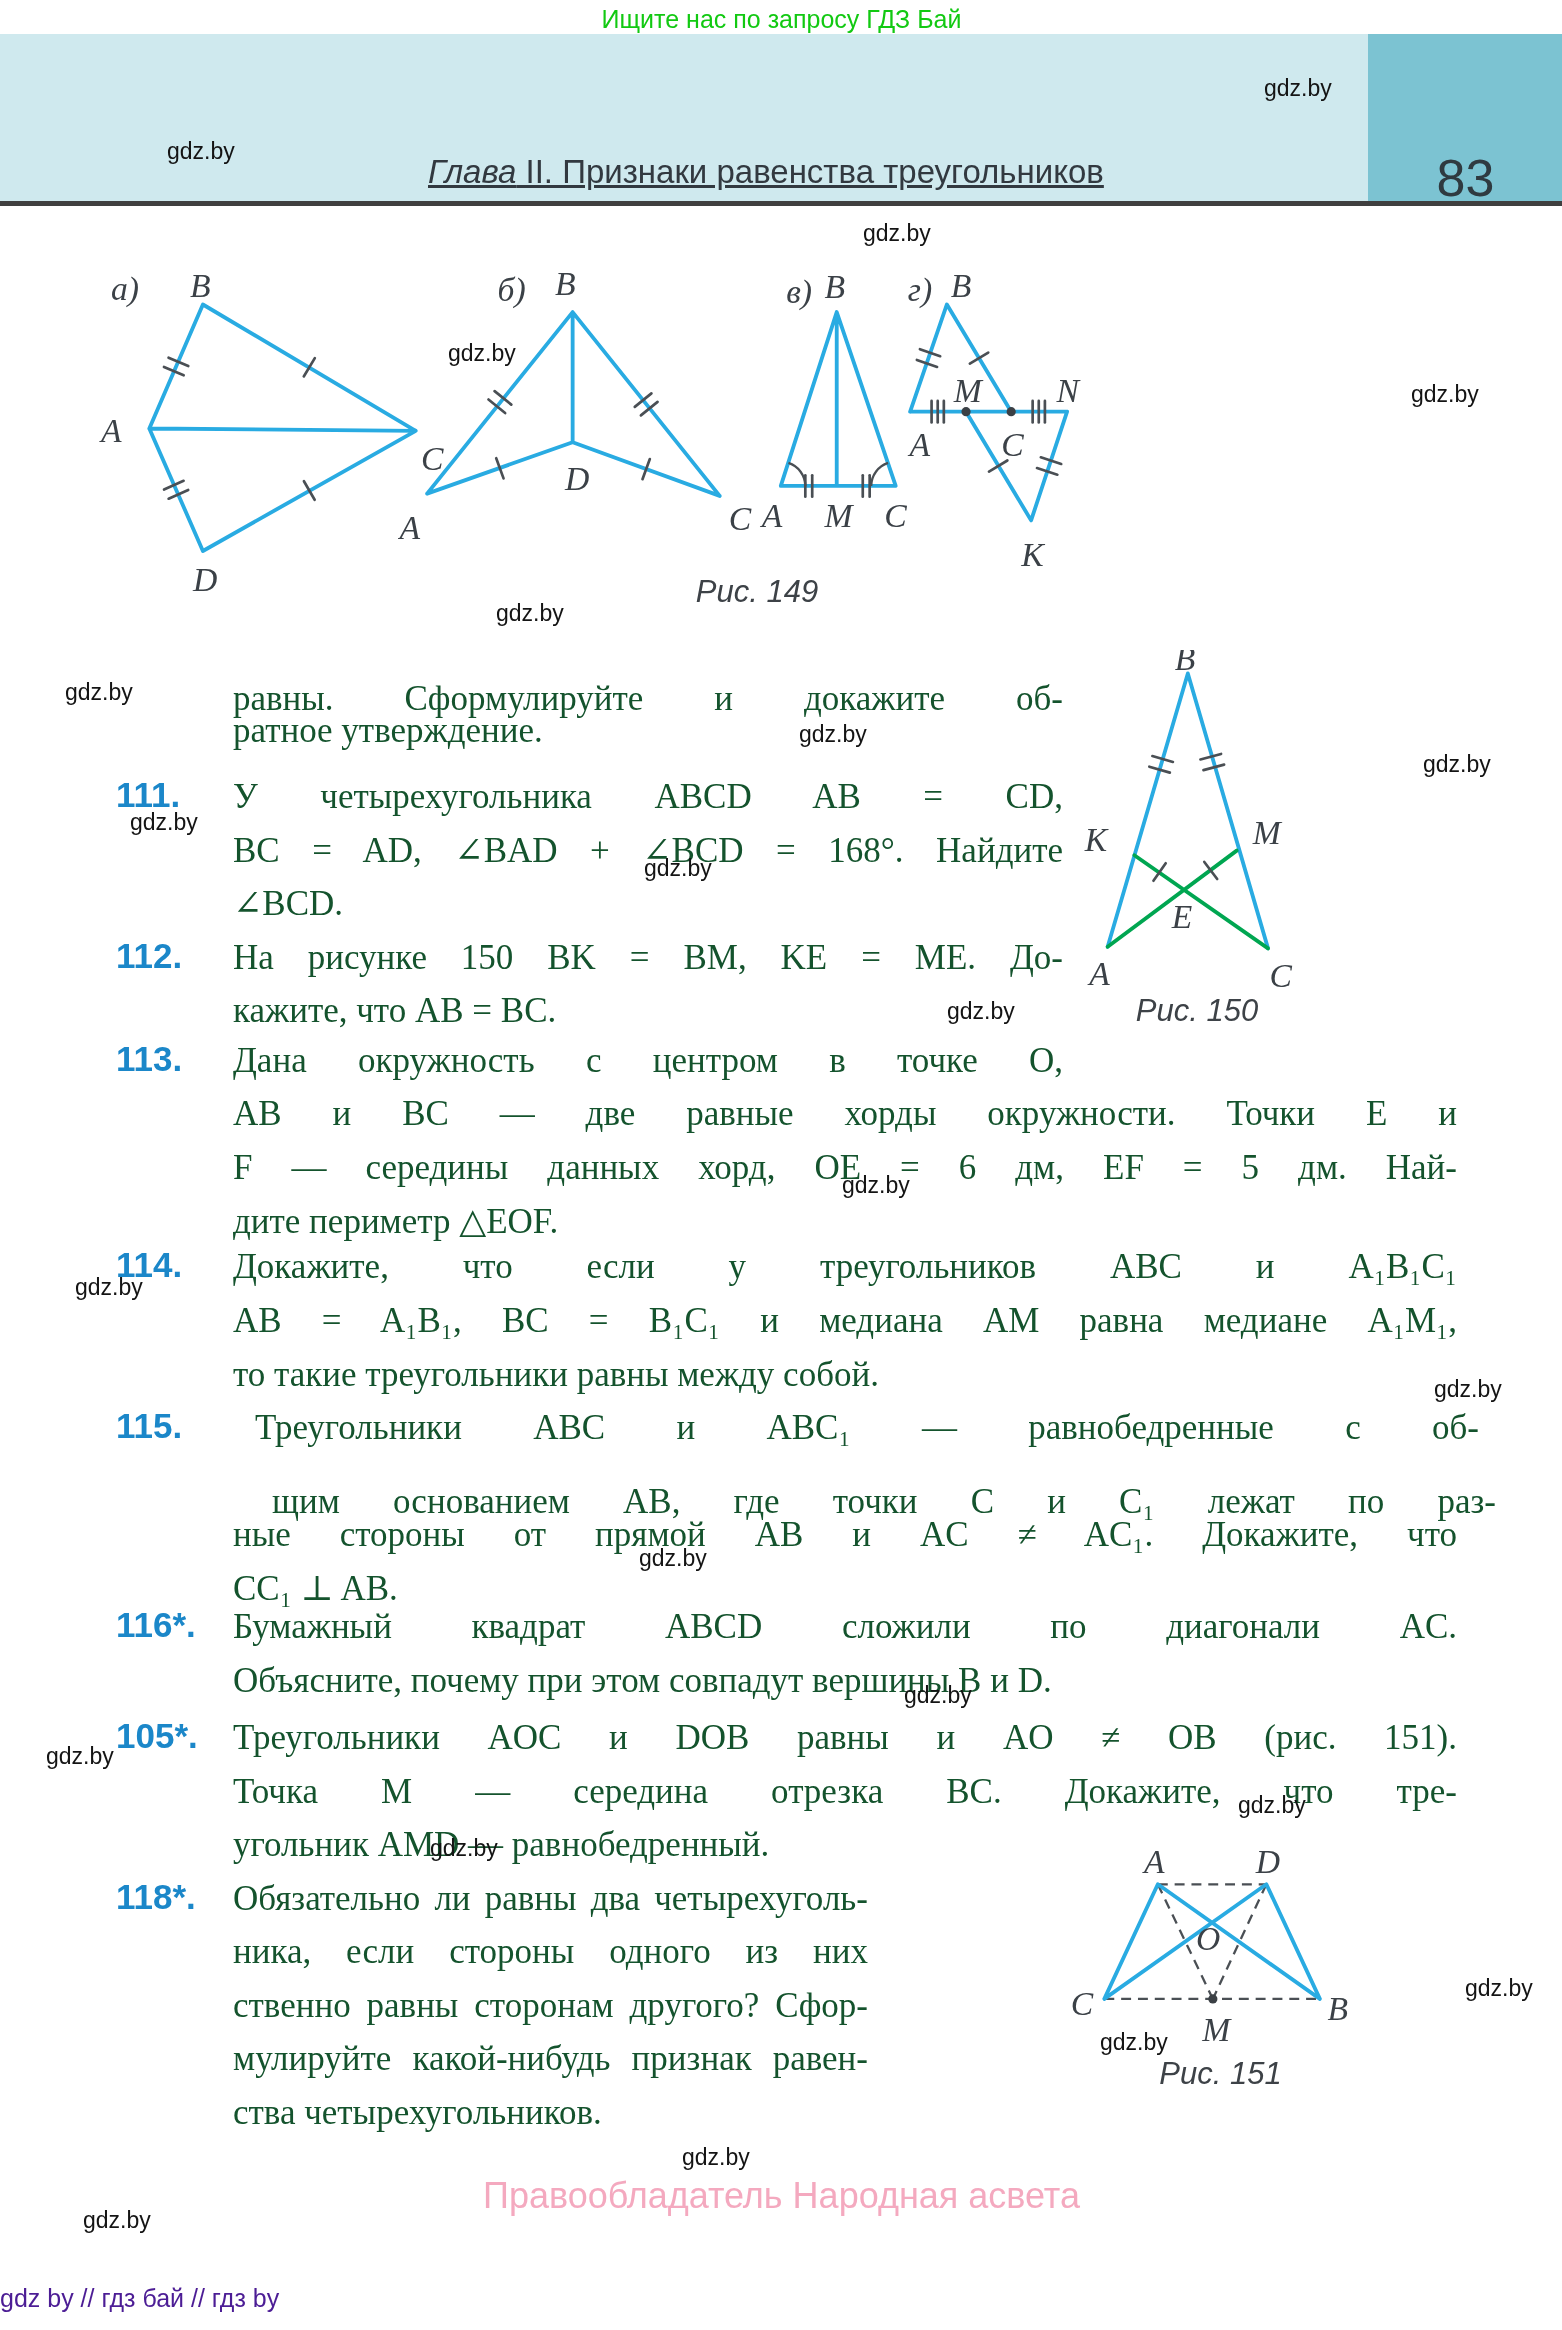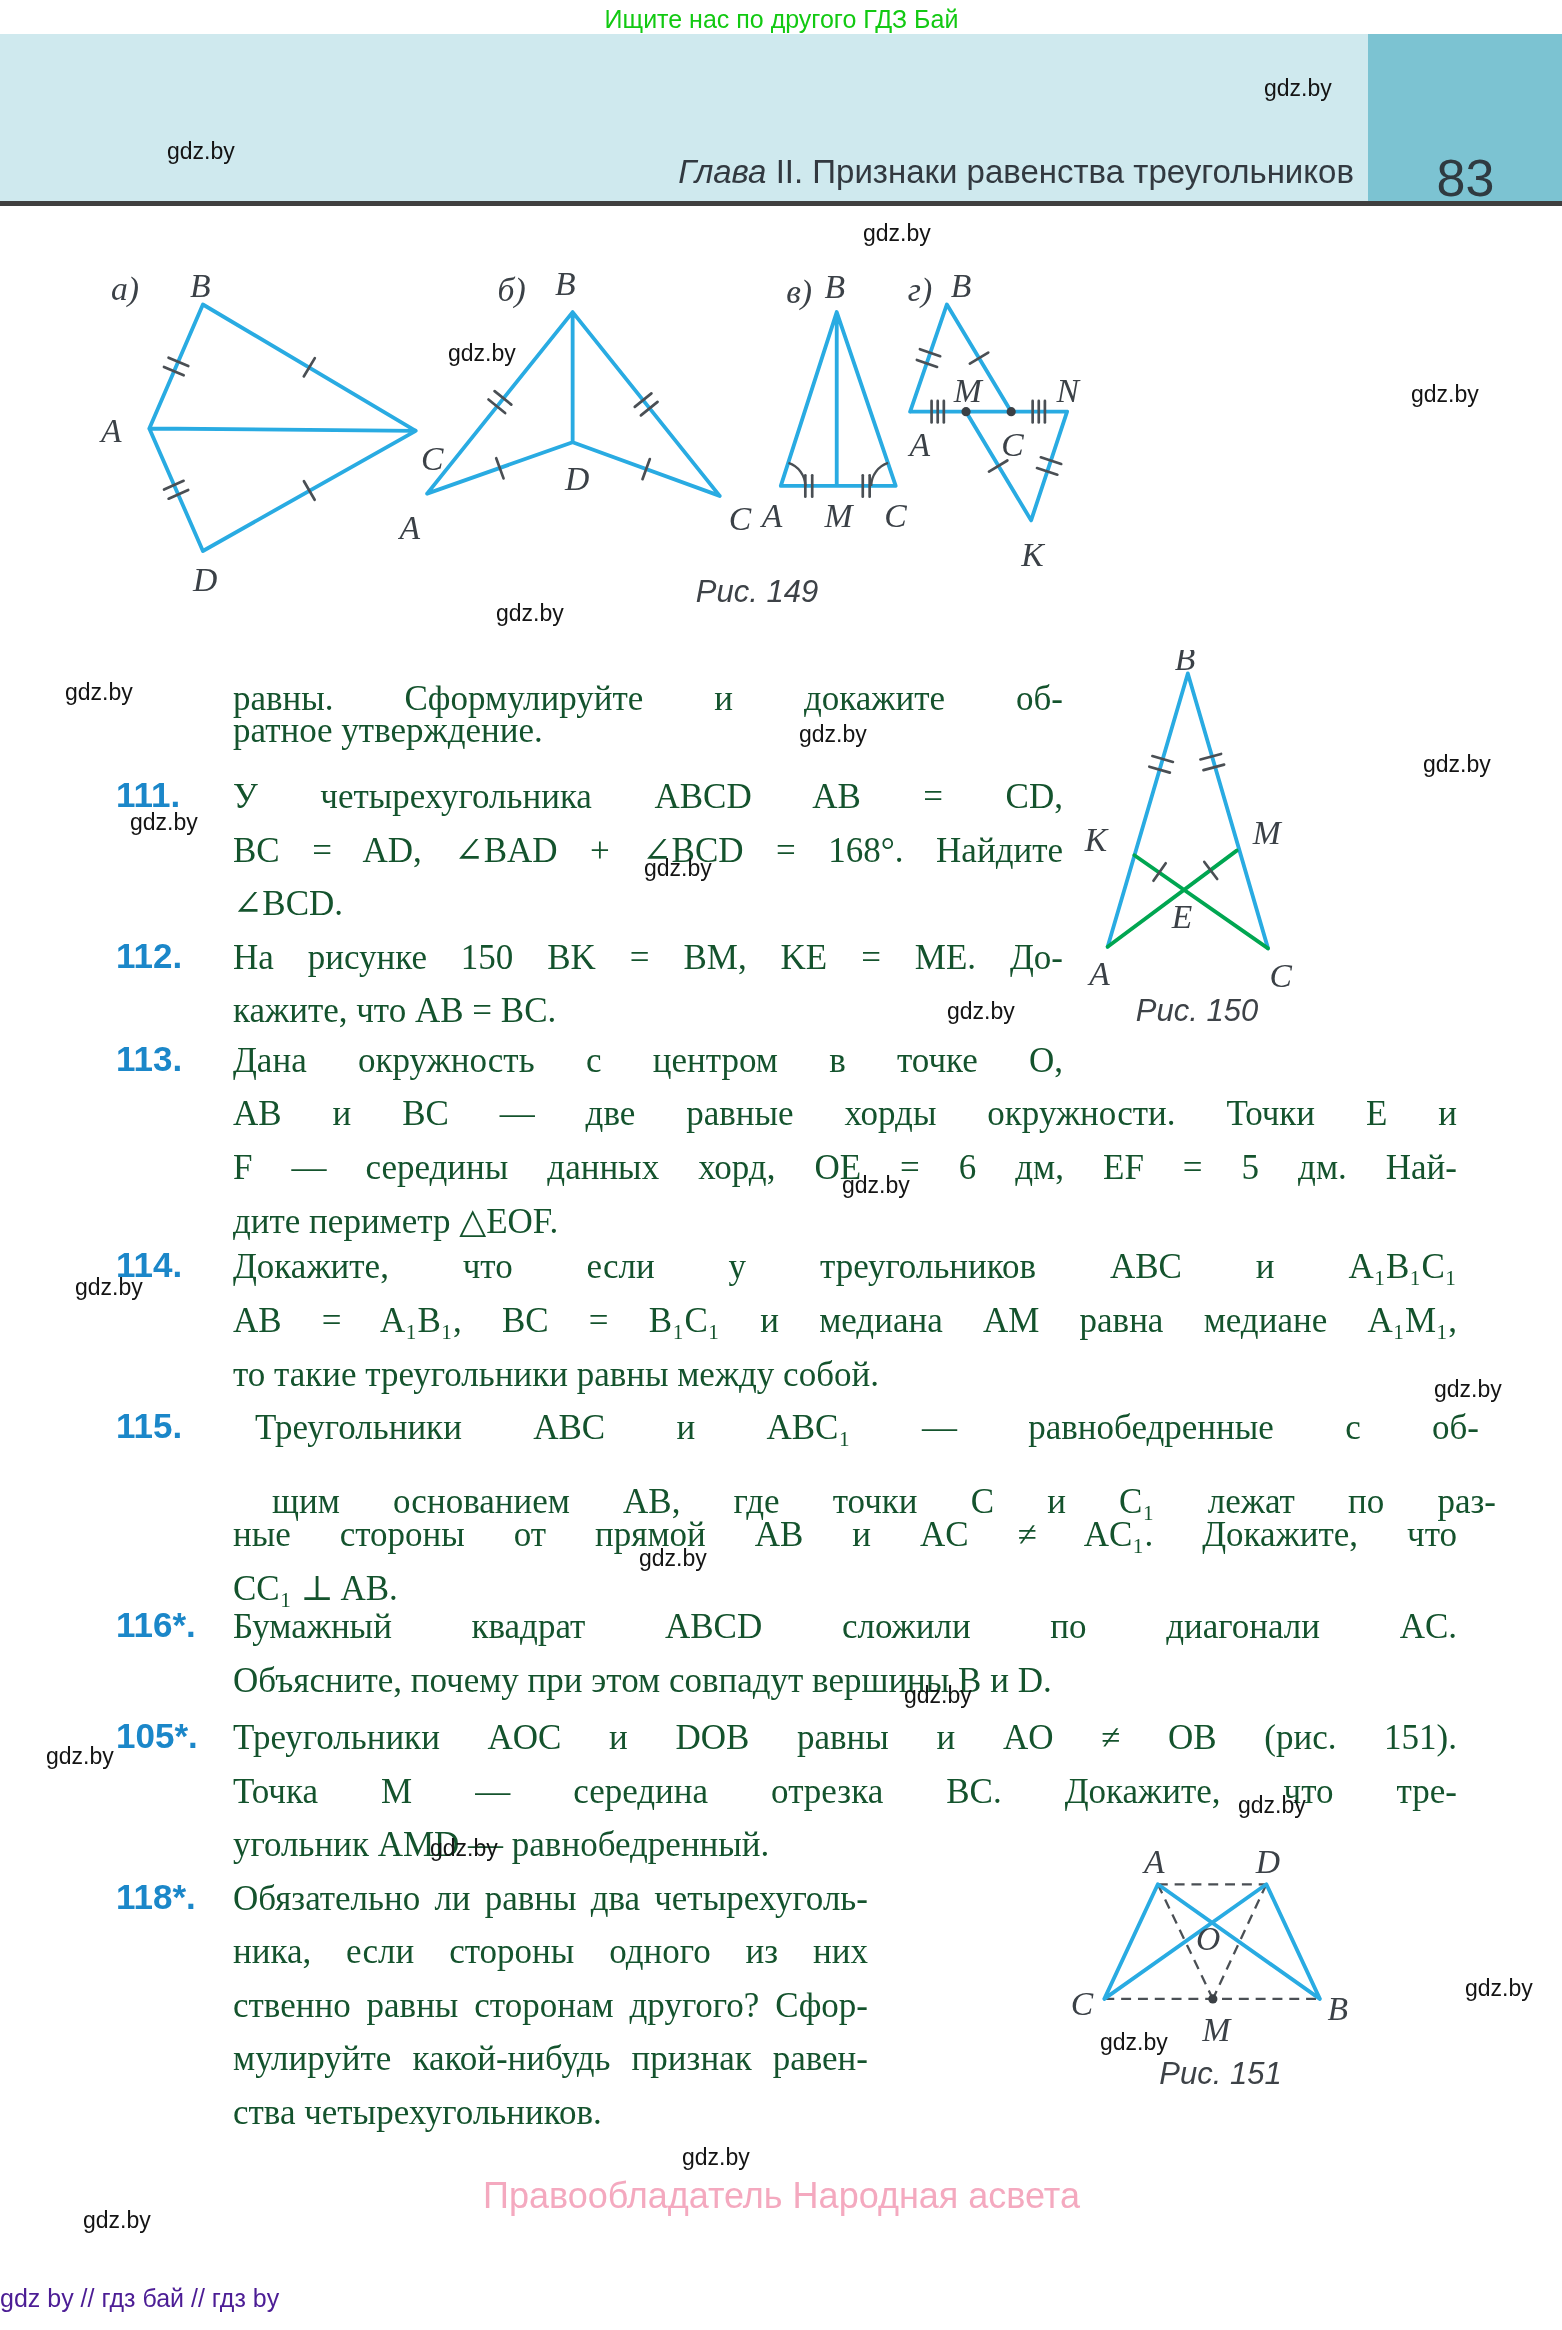--- a/index.html
+++ b/index.html
@@ -7,22 +7,22 @@
     position:relative;width:1563px;height:2330px;background:#ffffff;
     font-family:"Liberation Serif","DejaVu Serif",serif;overflow:hidden;
   }
   .abs{position:absolute;}
   
   .top-banner{left:0;top:4.6px;width:1563px;text-align:center;
     font-family:"Liberation Sans",sans-serif;font-size:25px;color:#12c912;}
   .band{left:0;top:34px;width:1563px;height:168px;background:#cfe9ee;}
   .page-box{left:1368px;top:34px;width:195px;height:168px;background:#7cc3d2;}
   .band-rule{left:0;top:201px;width:1563px;height:5.4px;background:#3f3f3f;}
-  .chapter{left:428px;top:153px;width:926px;text-align:right;white-space:nowrap;
-    font-family:"Liberation Sans",sans-serif;font-size:33px;color:#323940;}
+  .chapter{left:428px;top:153px;width:926px;white-space:nowrap;
+    font-family:"Liberation Sans",sans-serif;font-size:33px;color:#323940;text-decoration:underline;}
   .chapter .it{font-style:italic;}
   .pageno{left:1368px;top:148px;width:195px;text-align:center;
     font-family:"Liberation Sans",sans-serif;font-size:52px;color:#2f3a40;}
   
   .wm{font-family:"Liberation Sans",sans-serif;font-size:23px;color:#141414;white-space:nowrap;}
   
   .tl{font-size:35px;line-height:1.25;color:#14532d;white-space:nowrap;}
   .just{white-space:normal;text-align:justify;text-align-last:justify;overflow:hidden;max-height:46px;}
   .w-narrow{left:233px;width:830px;}
   .w-wide{left:233px;width:1224px;}
@@ -42,21 +42,21 @@
     font-size:44px;fill:#3b4147;}
   
   .footer{left:0;top:2175px;width:1563px;text-align:center;
     font-family:"Liberation Sans",sans-serif;font-size:36px;color:#f4a9bf;}
   .links{left:0;top:2284px;width:1563px;text-align:left;
     font-family:"Liberation Sans",sans-serif;font-size:25px;color:#4c1d95;text-decoration:none;}
 </style>
 </head>
 <body>
 
-<div class="abs top-banner">Ищите нас по другого ГДЗ Бай</div>
+<div class="abs top-banner">Ищите нас по запросу ГДЗ Бай</div>
 
 <div class="abs band"></div>
 <div class="abs page-box"></div>
 <div class="abs band-rule"></div>
 <div class="abs chapter"><span class="it">Глава</span><span> II. Признаки равенства треугольников</span></div>
 <div class="abs pageno">83</div>
 
 <svg class="abs" style="left:46px;top:260px;" width="398" height="337" viewBox="0 0 520 440">
   <path class="edge" d="M135,220 L205,58 L483,223 L135,220 L205,380 L483,223"></path>
   <g class="tick">

